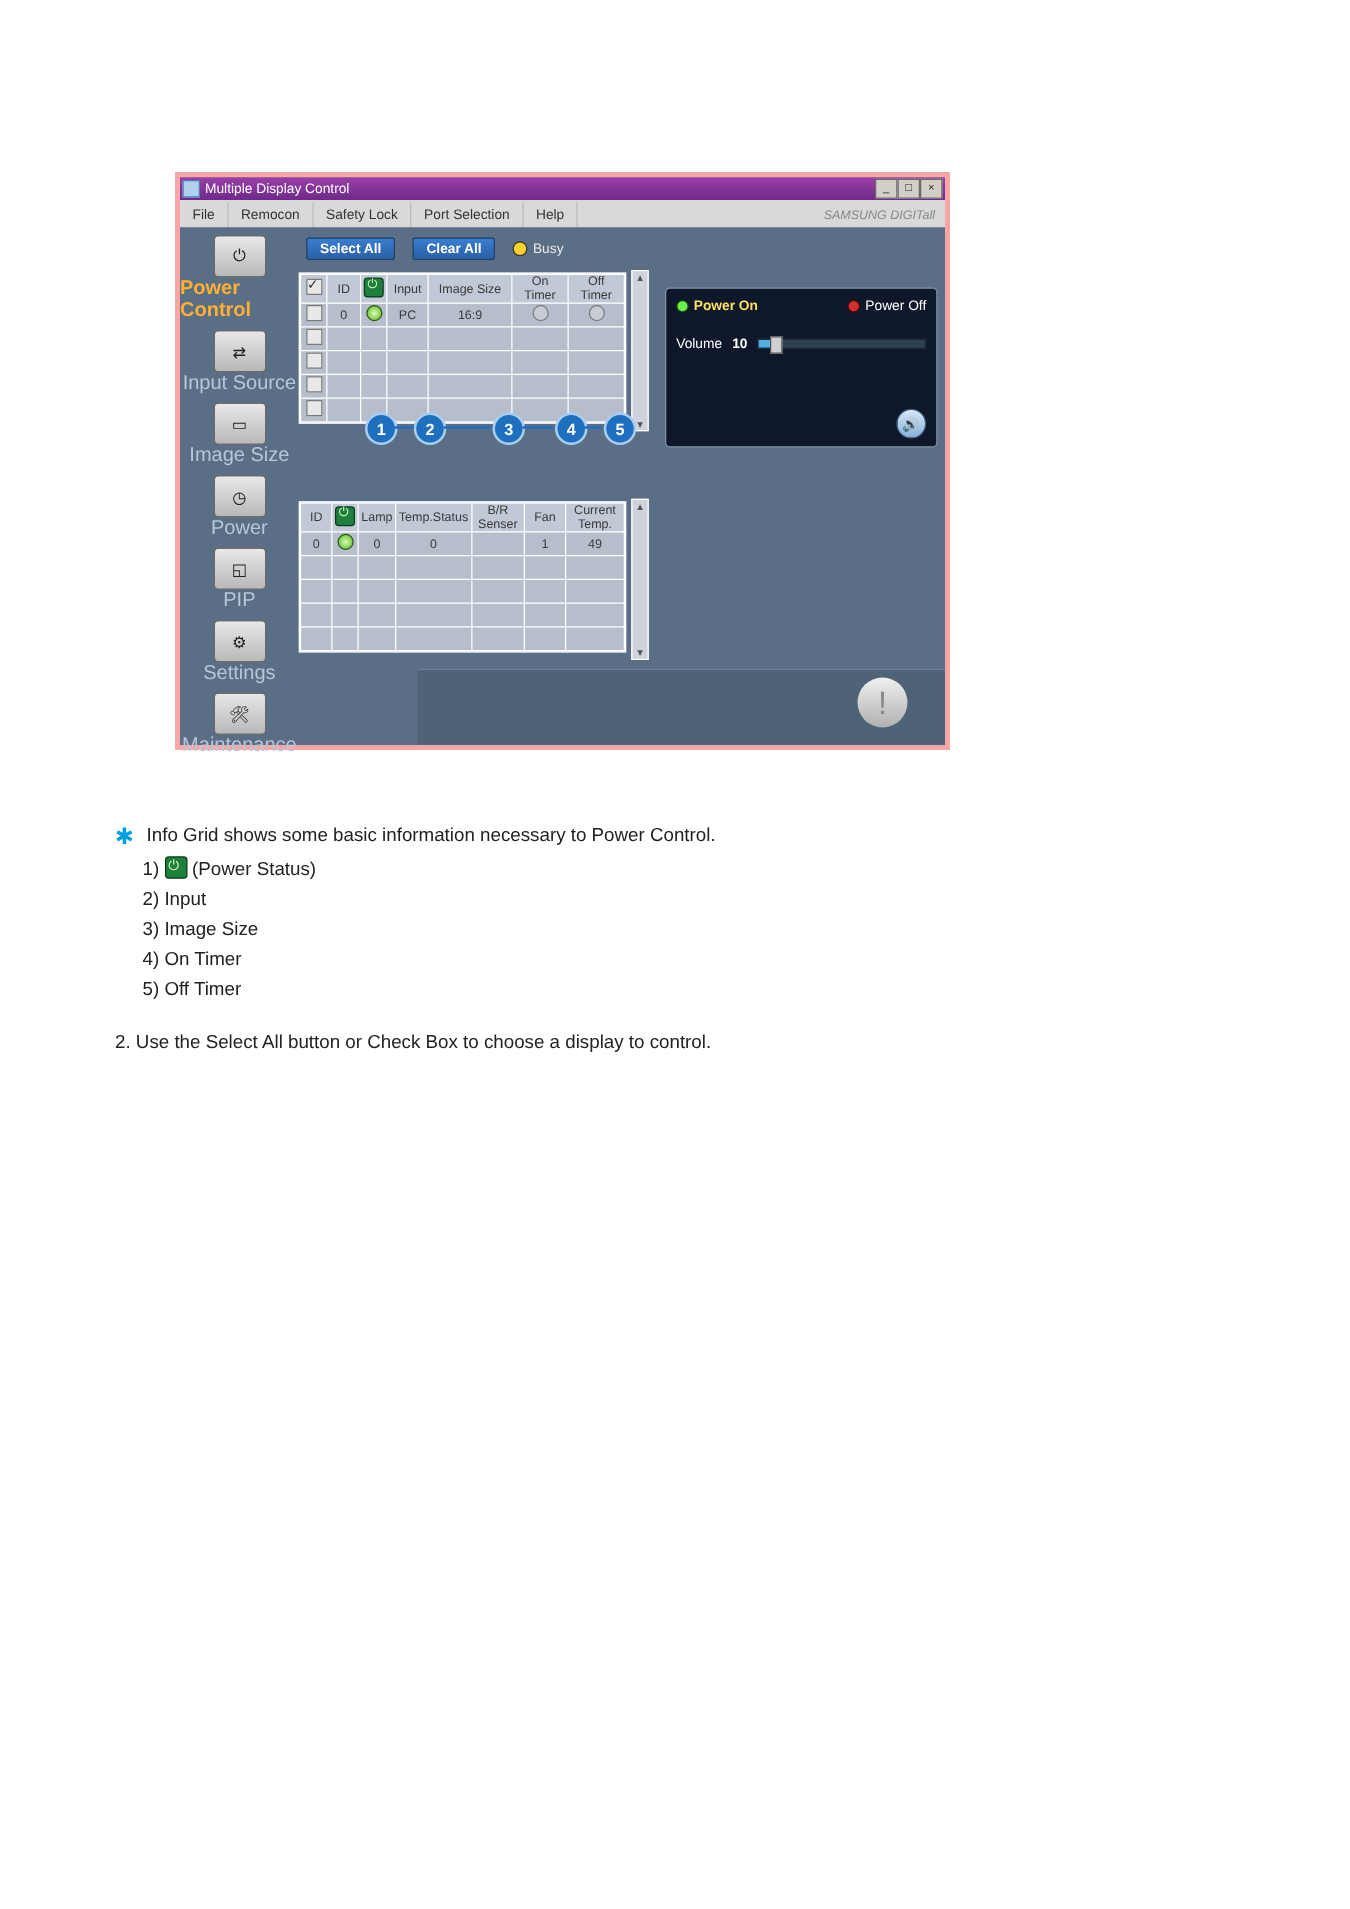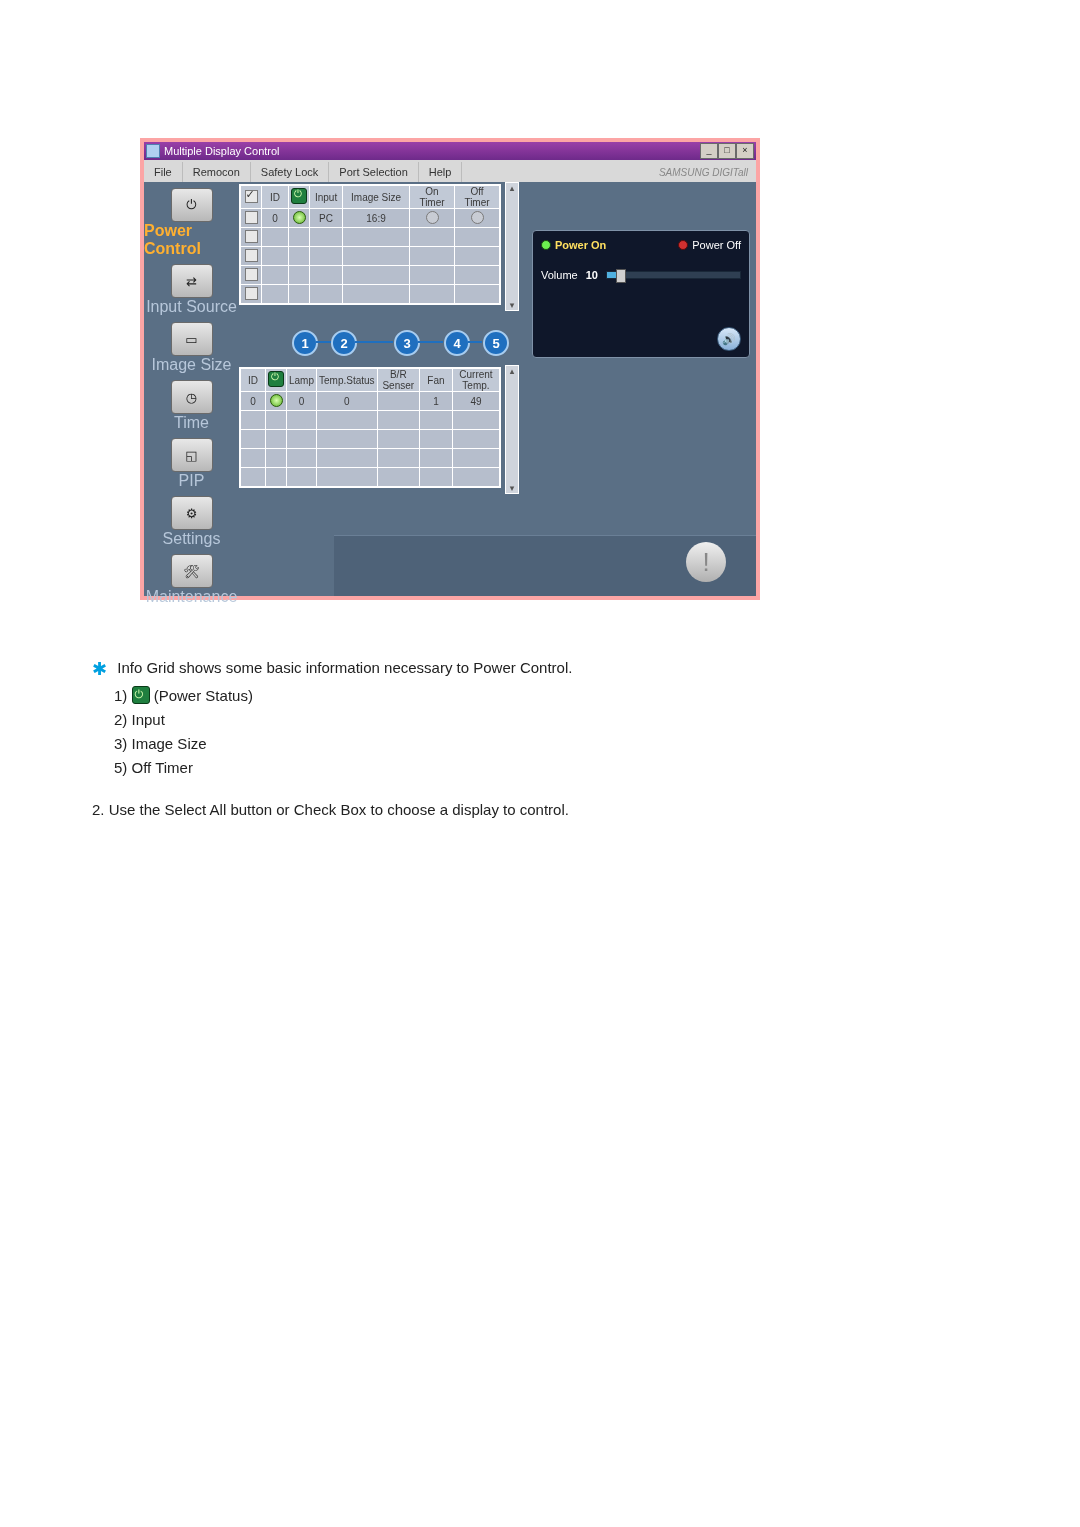--- a/index.html
+++ b/index.html
@@ -105,37 +105,45 @@
         <div class="sb-item">
           <div class="sb-ico">⇄</div>
           <div class="sb-lbl">Input Source</div>
         </div>
         <div class="sb-item">
           <div class="sb-ico">▭</div>
           <div class="sb-lbl">Image Size</div>
         </div>
         <div class="sb-item">
           <div class="sb-ico">◷</div>
-          <div class="sb-lbl">Time</div>
+          <div class="sb-lbl">Power</div>
         </div>
         <div class="sb-item">
           <div class="sb-ico">◱</div>
           <div class="sb-lbl">PIP</div>
         </div>
         <div class="sb-item">
           <div class="sb-ico">⚙</div>
           <div class="sb-lbl">Settings</div>
         </div>
         <div class="sb-item">
           <div class="sb-ico">🛠</div>
           <div class="sb-lbl">Maintenance</div>
         </div>
       </div>
 
       <div class="main">
+        <div class="toolbar">
+          <div class="btn-blue">Select All</div>
+          <div class="btn-blue">Clear All</div>
+          <div class="busy">
+            <span class="busy-dot"></span>
+            <span>Busy</span>
+          </div>
+        </div>
 
         <div class="gwrap" style="width:280px">
           <div class="grid" style="flex:1">
             <table>
               <tbody>
                   <tr>
                 <th style="width:16px"><span class="chk on"></span></th>
                 <th style="width:22px">ID</th>
                 <th style="width:16px"><span class="pwr-ico"></span></th>
                 <th>Input</th>
@@ -304,18 +312,19 @@
 
   <div class="doc">
     <div>
       <span class="star">✱</span>
       <span>Info Grid shows some basic information necessary to Power Control.</span>
     </div>
     <ol>
       <li>1) <span class="inline-ico"></span> <span>(Power Status)</span></li>
       <li>2) <span>Input</span></li>
       <li>3) <span>Image Size</span></li>
+      <li>4) <span>On Timer</span></li>
       <li>5) <span>Off Timer</span></li>
     </ol>
     <div style="height:18px"></div>
     <div>2.  Use the Select All button or Check Box to choose a display to control.</div>
   </div>
 </div>
 
 </body></html>

